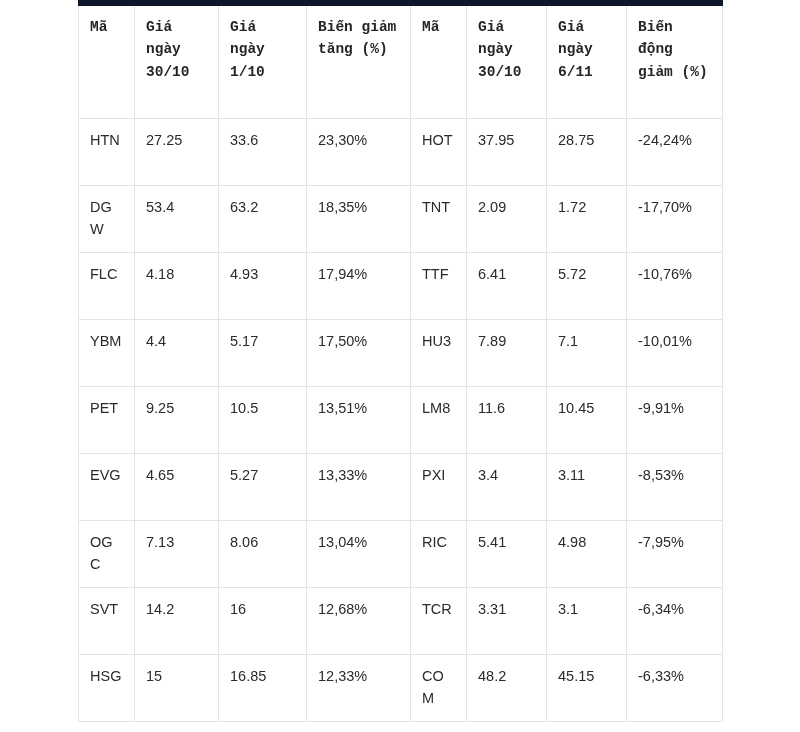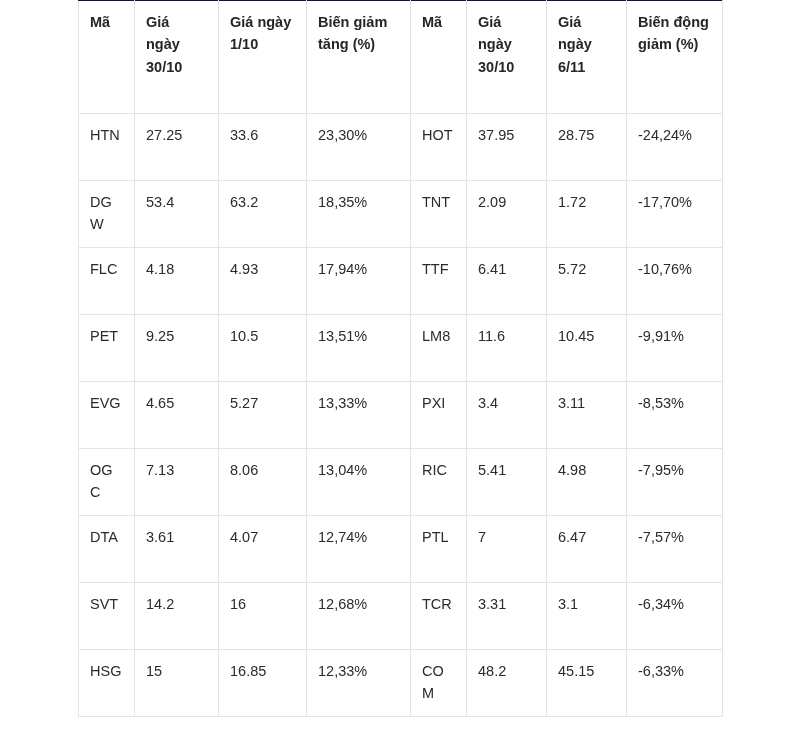--- a/index.html
+++ b/index.html
@@ -52,21 +52,22 @@
   }
   table.stock-table th {
     font-weight: bold;
     height: 92px;
     vertical-align: top;
   }
   table.stock-table tr.data-row td {
     height: 46px;
   }
   table.stock-table tr:first-child th {
-    border-top: 1px solid #0f172a;
+    border-top: 6px solid #0f172a;
+    font-family: Liberation Mono, monospace;
   }
   table.stock-table tr.data-row td.code-cell,
   table.stock-table tr.data-row td.num-cell {
     color: #2b2b2b;
   }
 </style>
 </head>
 <body>
 
 <div class="sheet">
@@ -118,20 +119,30 @@
         <td class="code-cell">FLC</td>
         <td class="num-cell">4.18</td>
         <td class="num-cell">4.93</td>
         <td class="num-cell">17,94%</td>
         <td class="code-cell">TTF</td>
         <td class="num-cell">6.41</td>
         <td class="num-cell">5.72</td>
         <td class="num-cell">-10,76%</td>
       </tr>
       <tr class="data-row">
+        <td class="code-cell">YBM</td>
+        <td class="num-cell">4.4</td>
+        <td class="num-cell">5.17</td>
+        <td class="num-cell">17,50%</td>
+        <td class="code-cell">HU3</td>
+        <td class="num-cell">7.89</td>
+        <td class="num-cell">7.1</td>
+        <td class="num-cell">-10,01%</td>
+      </tr>
+      <tr class="data-row">
         <td class="code-cell">PET</td>
         <td class="num-cell">9.25</td>
         <td class="num-cell">10.5</td>
         <td class="num-cell">13,51%</td>
         <td class="code-cell">LM8</td>
         <td class="num-cell">11.6</td>
         <td class="num-cell">10.45</td>
         <td class="num-cell">-9,91%</td>
       </tr>
       <tr class="data-row">
@@ -148,30 +159,20 @@
         <td class="code-cell">OGC</td>
         <td class="num-cell">7.13</td>
         <td class="num-cell">8.06</td>
         <td class="num-cell">13,04%</td>
         <td class="code-cell">RIC</td>
         <td class="num-cell">5.41</td>
         <td class="num-cell">4.98</td>
         <td class="num-cell">-7,95%</td>
       </tr>
       <tr class="data-row">
-        <td class="code-cell">DTA</td>
-        <td class="num-cell">3.61</td>
-        <td class="num-cell">4.07</td>
-        <td class="num-cell">12,74%</td>
-        <td class="code-cell">PTL</td>
-        <td class="num-cell">7</td>
-        <td class="num-cell">6.47</td>
-        <td class="num-cell">-7,57%</td>
-      </tr>
-      <tr class="data-row">
         <td class="code-cell">SVT</td>
         <td class="num-cell">14.2</td>
         <td class="num-cell">16</td>
         <td class="num-cell">12,68%</td>
         <td class="code-cell">TCR</td>
         <td class="num-cell">3.31</td>
         <td class="num-cell">3.1</td>
         <td class="num-cell">-6,34%</td>
       </tr>
       <tr class="data-row">

